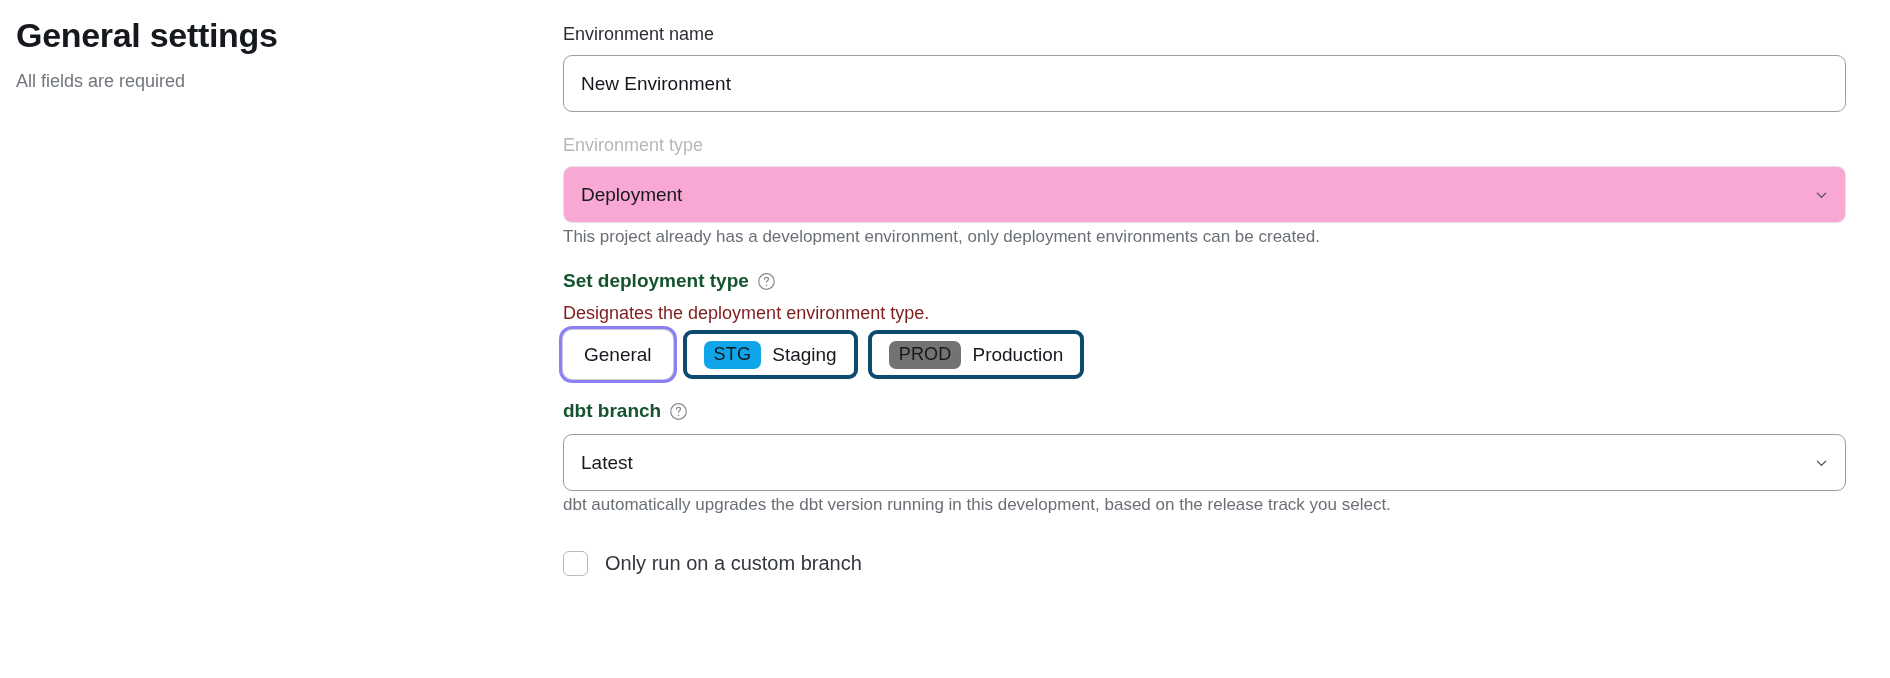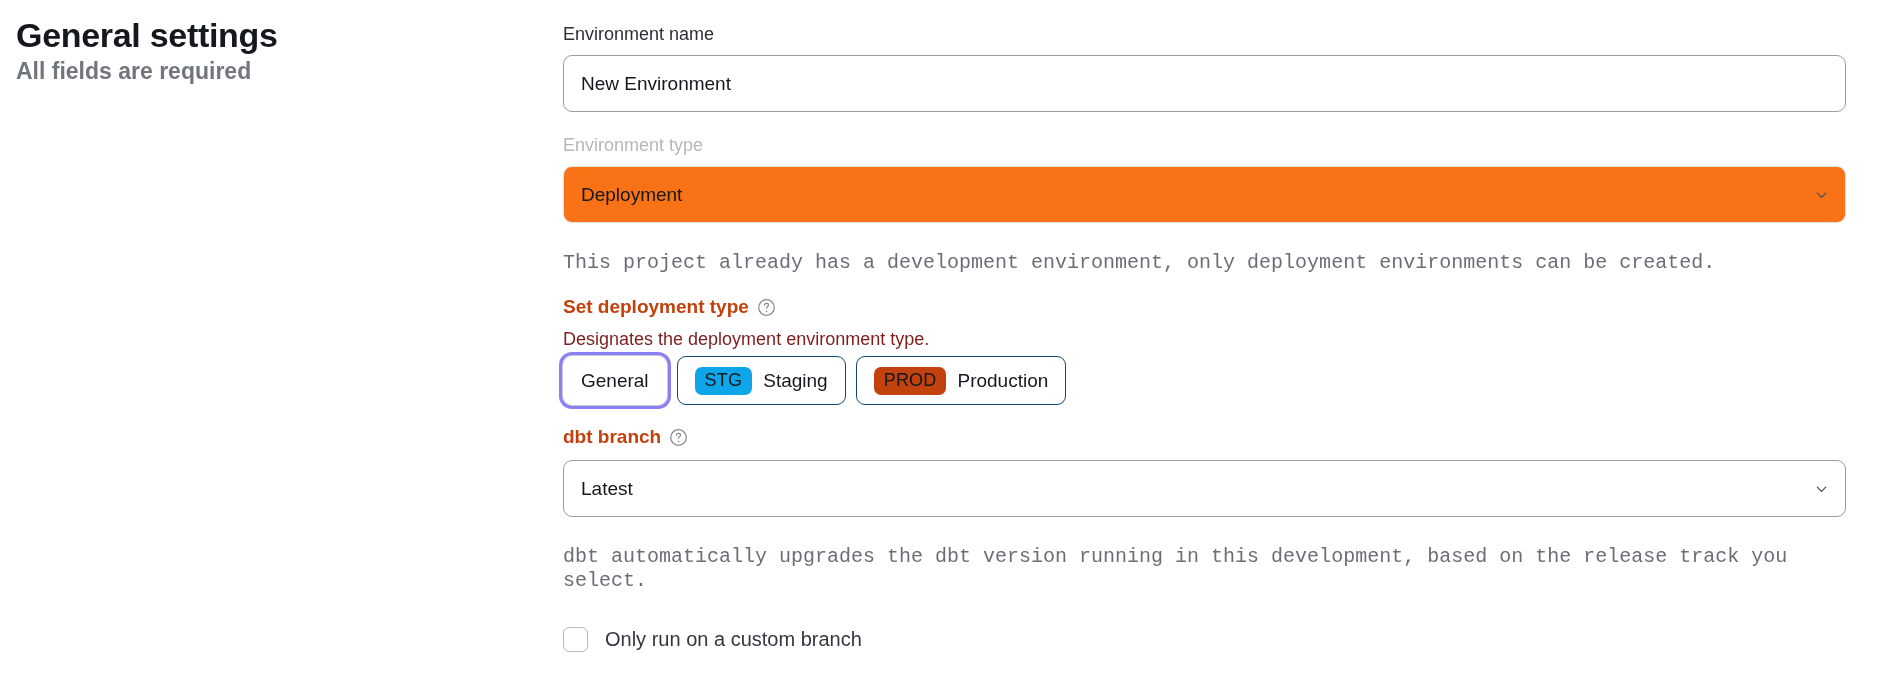--- a/index.html
+++ b/index.html
@@ -35,25 +35,25 @@
   }
   .page-title {
     font-size: 34px;
     line-height: 42px;
     font-weight: 700;
     letter-spacing: -0.3px;
     color: #15181d;
     margin: 0;
   }
   .page-subtitle {
-    font-size: 23px;
+    font-size: 18px;
     line-height: 26px;
     color: #71767d;
-    margin-top: 2px;
-    font-weight: 700;
+    margin-top: 12px;
+    font-weight: 400;
   }
 
   
   .form-col {
     flex: 1 1 auto;
     padding-top: 22px;
     padding-right: 44px;
   }
 
   .field-label {
@@ -90,58 +90,57 @@
     display: flex;
     align-items: center;
     width: 100%;
     height: 57px;
     border-radius: 9px;
     padding: 0 17px;
     font-size: 19px;
     color: #15181d;
   }
   .select-box.disabled {
-    background: #f97316;
+    background: #f9a8d4;
     border: 1px solid #e3e4e6;
   }
   .select-box.enabled {
     background: #ffffff;
     border: 1px solid #9a9da3;
   }
   .chevron {
     position: absolute;
     right: 17px;
     top: 50%;
     transform: translateY(-50%);
     width: 15px;
     height: 15px;
     display: block;
     color: #4b4f56;
   }
   .chevron svg { display: block; width: 15px; height: 15px; }
 
   .help-text {
-    font-size: 20px;
+    font-size: 17px;
     line-height: 24px;
     color: #6a6f76;
-    margin-top: 28px;
-    font-family: Liberation Mono, monospace;
+    margin-top: 2px;
   }
 
   .section-gap { height: 21px; }
   .block-gap   { height: 19px; }
 
   .section-heading {
     display: flex;
     align-items: center;
     gap: 8px;
     font-size: 19px;
     line-height: 26px;
     font-weight: 700;
-    color: #c2410c;
+    color: #14532d;
   }
   .qmark {
     display: inline-flex;
     width: 19px;
     height: 19px;
     flex: 0 0 19px;
     color: #878c93;
   }
   .qmark svg { display: block; width: 19px; height: 19px; }
 
@@ -159,21 +158,21 @@
     align-items: center;
     gap: 10px;
   }
   .type-card {
     position: relative;
     display: inline-flex;
     align-items: center;
     gap: 11px;
     height: 49px;
     padding: 0 17px;
-    border: 1px solid #0c4a6e;
+    border: 4px solid #0c4a6e;
     border-radius: 9px;
     background: #ffffff;
     font-size: 19px;
     color: #15181d;
     cursor: pointer;
     white-space: nowrap;
   }
   .type-card.focused {
     border-color: #ffffff;
     box-shadow: 0 0 0 1px #c9ccd1, 0 0 0 4px #8b7ff5;
@@ -184,21 +183,21 @@
     justify-content: center;
     height: 28px;
     padding: 0 10px;
     border-radius: 7px;
     font-size: 18px;
     font-weight: 400;
     letter-spacing: 0.2px;
     color: #15181d;
   }
   .badge.stg  { background: #0ea5e9; }
-  .badge.prod { background: #c2410c; }
+  .badge.prod { background: #737373; }
 
   
   .check-row {
     display: flex;
     align-items: center;
     gap: 17px;
     margin-top: 33px;
   }
   .checkbox {
     width: 25px;

